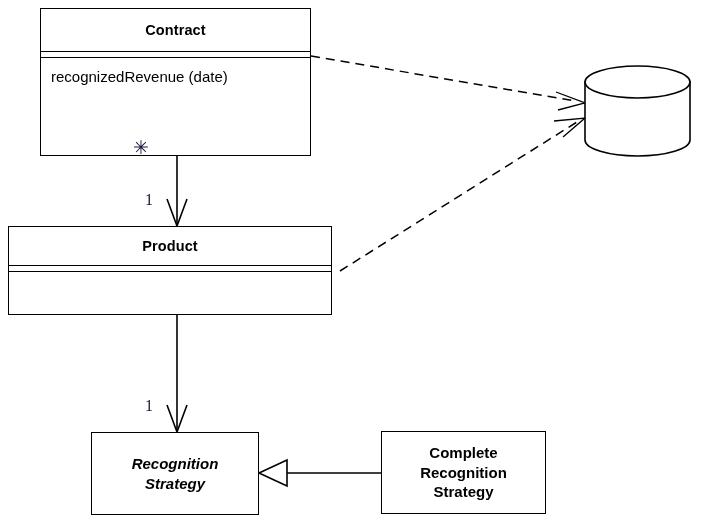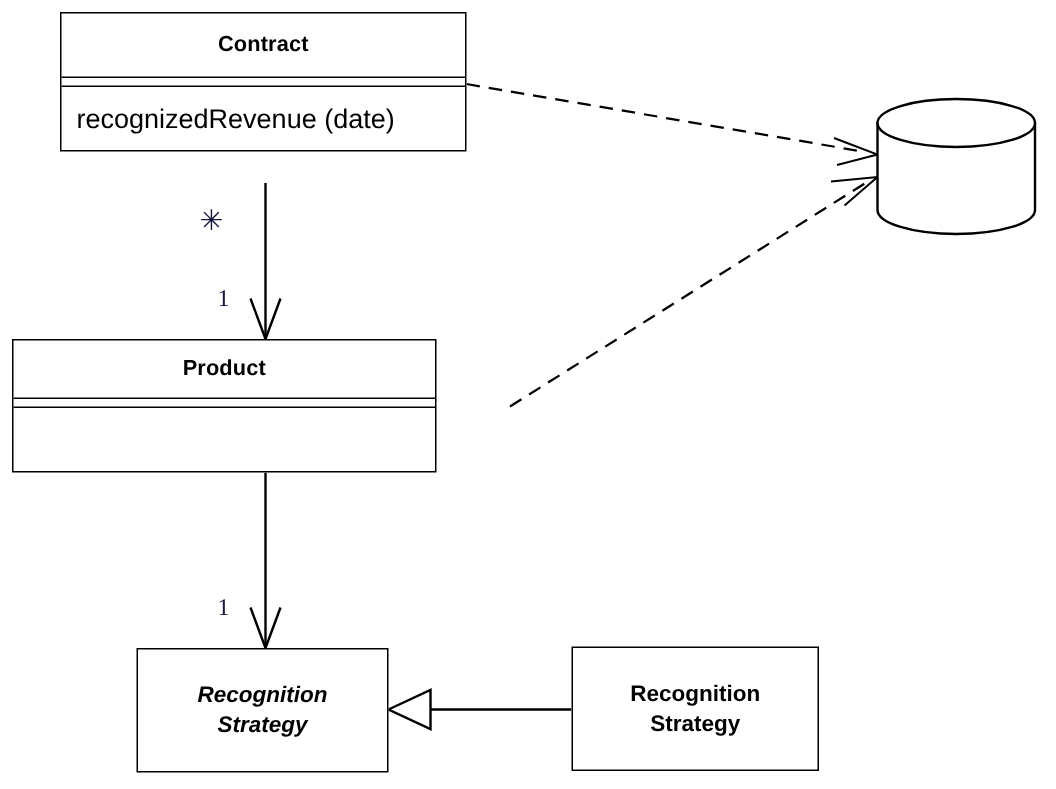--- a/index.html
+++ b/index.html
@@ -52,21 +52,21 @@
     box-sizing: border-box;
     border-top: 1.6px solid #000000;
     border-bottom: 1.6px solid #000000;
     height: 7px;
     flex: 0 0 auto;
   }
   .compartment-ops {
     box-sizing: border-box;
     flex: 1 1 auto;
     padding: 8px 10px 0 10px;
-    font-size: 18px;
+    font-size: 15px;
     color: #000000;
     line-height: 1.45;
   }
   .op-line {
     white-space: nowrap;
   }
 
   
   .uml-class.plain {
     align-items: center;
@@ -132,42 +132,43 @@
       <polyline points="554,121 585,118 563,137" fill="none" stroke="#000000" stroke-width="1.3"></polyline>
     </g>
 
     
     <g>
       <path d="M 585,82 L 585,140 A 52.5,16 0 0 0 690,140 L 690,82 Z" fill="#ffffff" stroke="#000000" stroke-width="1.6"></path>
       <ellipse cx="637.5" cy="82" rx="52.5" ry="16" fill="#ffffff" stroke="#000000" stroke-width="1.6"></ellipse>
     </g>
   </svg>
 
-  <div class="uml-class" style="left:40px; top:8px; width:271px; height:93px;">
+  <div class="uml-class" style="left:40px; top:8px; width:271px; height:148px;">
     <div class="compartment-name" style="height:42px;">Contract</div>
     <div class="compartment-attrs"></div>
     <div class="compartment-ops">
       <div class="op-line">recognizedRevenue (date)</div>
     </div>
   </div>
 
-  <div class="uml-class" style="left:8px; top:226px; width:283px; height:89px;">
+  <div class="uml-class" style="left:8px; top:226px; width:324px; height:89px;">
     <div class="compartment-name" style="height:38px;">Product</div>
     <div class="compartment-attrs"></div>
   </div>
 
   <div class="uml-class plain" style="left:91px; top:432px; width:168px; height:83px;">
     <div class="plain-title abstract">
       <div>Recognition</div>
       <div>Strategy</div>
     </div>
   </div>
 
   <div class="uml-class plain" style="left:381px; top:431px; width:165px; height:83px;">
     <div class="plain-title">
+      <div>Complete</div>
       <div>Recognition</div>
       <div>Strategy</div>
     </div>
   </div>
 
   <div class="multiplicity star" style="left:133px; top:138px;">✳</div>
 
   <div class="multiplicity" style="left:145px; top:192px;">1</div>
 
   <div class="multiplicity" style="left:145px; top:398px;">1</div>

